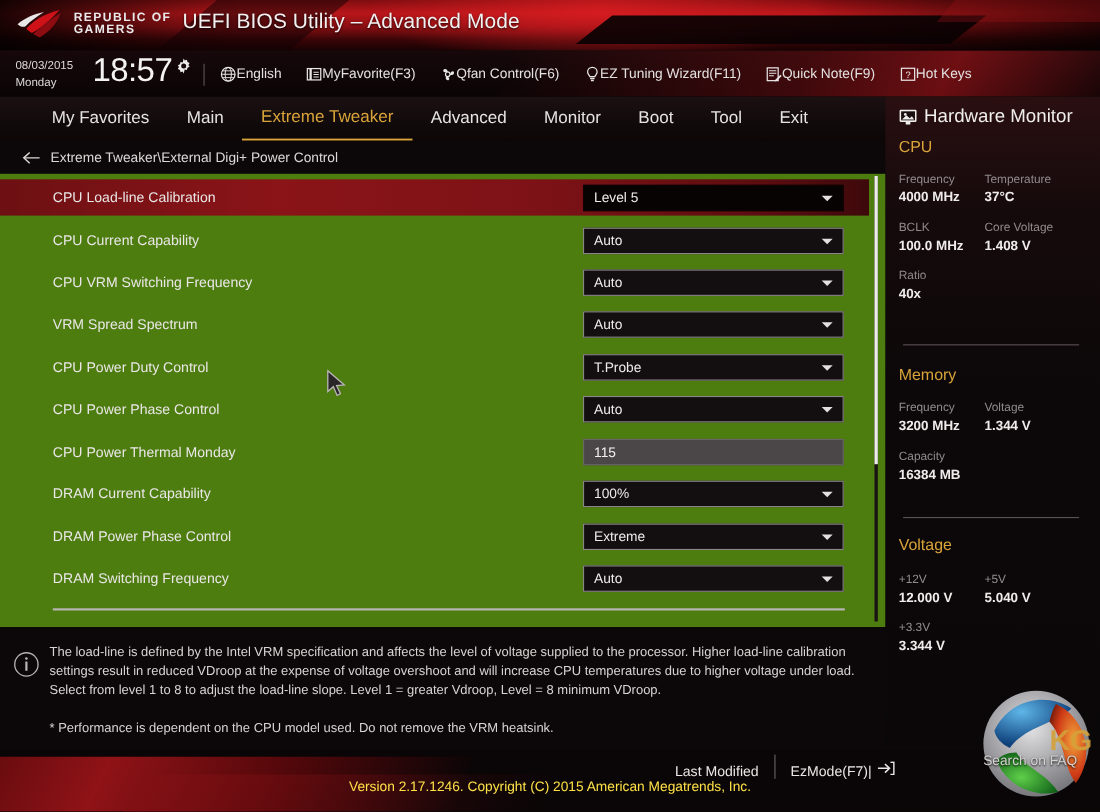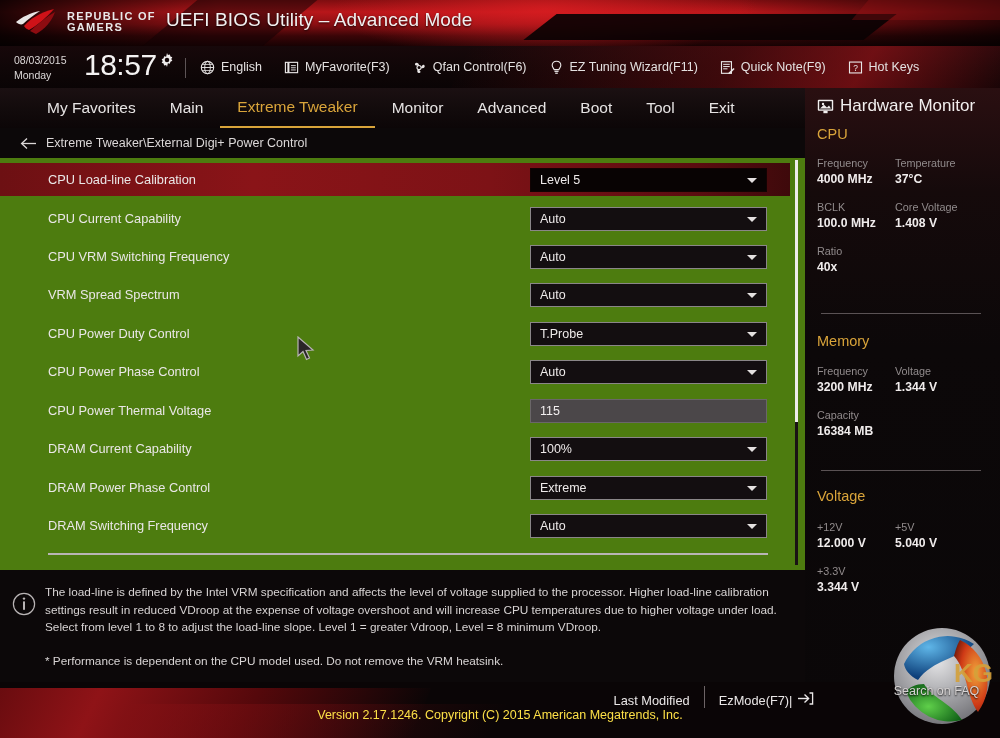--- a/index.html
+++ b/index.html
@@ -77,21 +77,21 @@
   }
   .tb-sep {
     position: absolute; left: 185px; top: 12px; width: 1px; height: 20px;
     background: #5d5456;
   }
   .tb-items {
     position: absolute; left: 200px; top: 0; height: 42px;
     display: flex; align-items: center; gap: 22px;
   }
   .tb-item {
-    display: flex; align-items: center; gap: 6px; cursor: default;
+    display: flex; align-items: center; gap: 0; cursor: default;
     font-size: 12.5px; color: #e4e1e1; white-space: nowrap;
   }
   .tb-ico { width: 15px; height: 15px; flex: 0 0 15px; }
 
   
   .tabbar {
     position: absolute; left: 0; top: 88px; width: 1000px; height: 40px;
     background: #130a0c;
     overflow: hidden;
   }
@@ -377,22 +377,22 @@
 
     </div>
   </div>
 
   <div class="tabbar">
     <div class="tabbar-sheen"></div>
     <div class="tabs">
       <div class="tab">My Favorites</div>
       <div class="tab">Main</div>
       <div class="tab active">Extreme Tweaker</div>
+      <div class="tab">Advanced</div>
       <div class="tab">Monitor</div>
-      <div class="tab">Advanced</div>
       <div class="tab">Boot</div>
       <div class="tab">Tool</div>
       <div class="tab">Exit</div>
     </div>
   </div>
 
   <div class="breadcrumb">
     <svg class="back-arrow" viewBox="0 0 17 13">
       <line x1="2" y1="6.5" x2="16" y2="6.5" stroke="#dcd8d8" stroke-width="1.3"></line>
       <polyline points="7,1.6 1.6,6.5 7,11.4" fill="none" stroke="#dcd8d8" stroke-width="1.3"></polyline>
@@ -456,21 +456,21 @@
       <span class="label">CPU Power Phase Control</span>
       <div class="ctrl">
         <div class="dropdown">
           <span class="val">Auto</span>
           <span class="caret"></span>
         </div>
       </div>
     </div>
 
     <div class="row" style="top:236px;">
-      <span class="label">CPU Power Thermal Voltage</span>
+      <span class="label">CPU Power Thermal Monday</span>
       <div class="ctrl">
         <div class="textfield">
           <span class="val">115</span>
         </div>
       </div>
     </div>
 
     <div class="row" style="top:274px;">
       <span class="label">DRAM Current Capability</span>
       <div class="ctrl">

